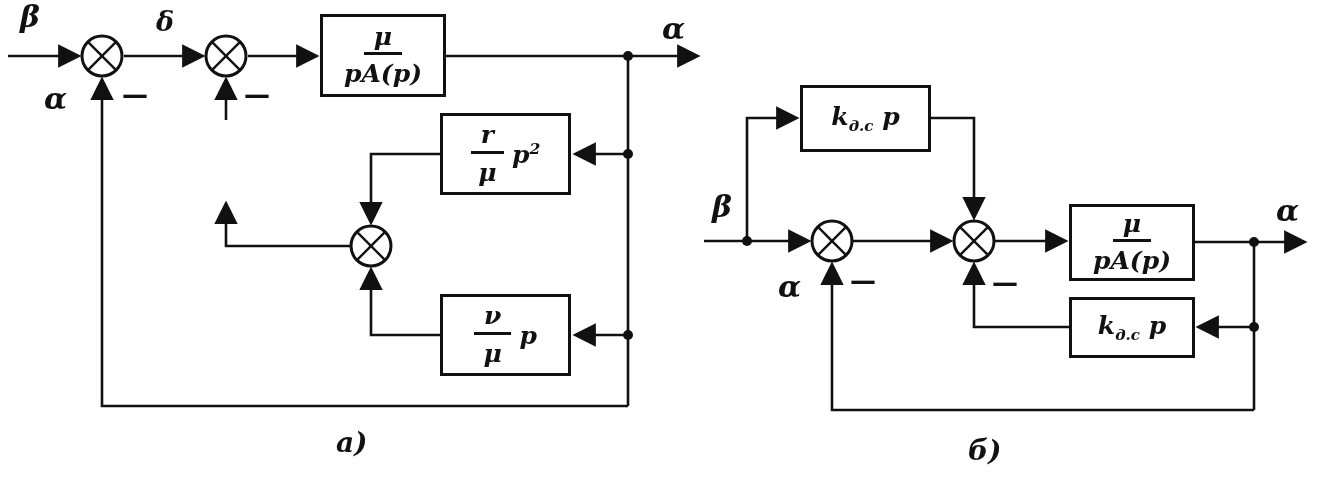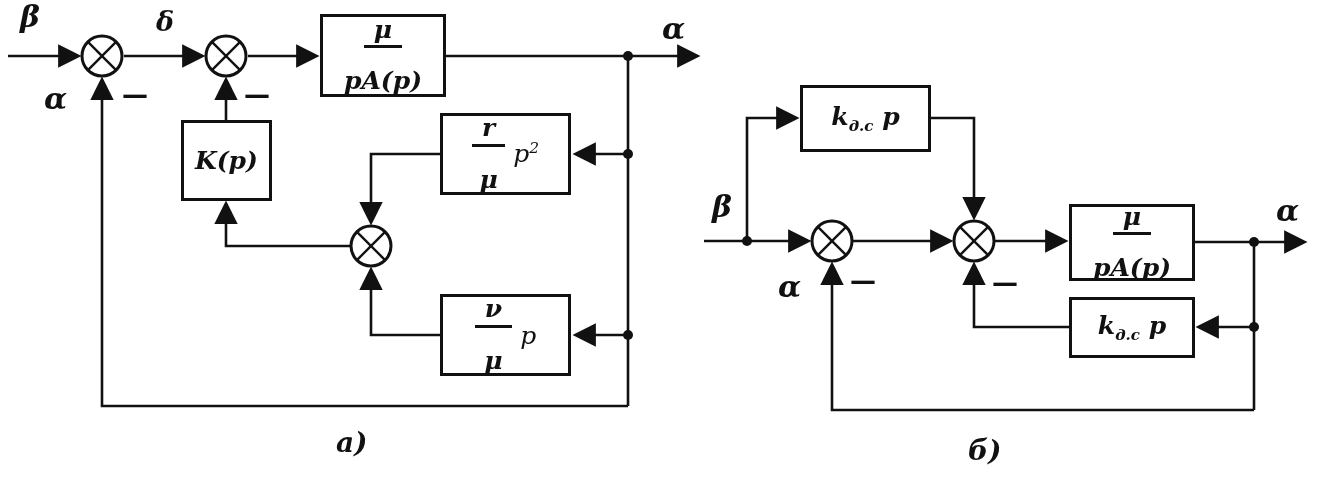--- a/index.html
+++ b/index.html
@@ -8,22 +8,22 @@
   svg.wires{position:absolute;left:0;top:0;}
   .wire{stroke:#111;stroke-width:2.6;fill:none;}
   .sj circle{stroke:#111;stroke-width:3;fill:#fff;}
   .sj line{stroke:#111;stroke-width:2.4;}
   .node{fill:#111;stroke:none;}
   .block{position:absolute;border:3px solid #111;background:#fff;display:flex;
          align-items:center;justify-content:center;gap:8px;
          font:italic 700 25px "DejaVu Serif",serif;color:#111;box-sizing:border-box;}
   .frac{display:inline-flex;flex-direction:column;align-items:center;line-height:1.05;}
   .frac .num{border-bottom:3px solid #111;padding:0 10px 2px;}
-  .frac .den{padding-top:20px;}
-  .factor{font-style:italic;font-weight:400;}
+  .frac .den{padding-top:6px;}
+  .factor{font-style:italic;font-weight:700;}
   sup{font-size:0.62em;vertical-align:super;}
   sub{font-size:0.6em;vertical-align:sub;}
   .lbl{position:absolute;font:italic 700 30px "DejaVu Serif",serif;color:#111;line-height:1;}
   .minus{position:absolute;font:700 26px "DejaVu Sans",sans-serif;color:#111;line-height:1;}
   .caption{position:absolute;font:italic 700 28px "DejaVu Serif",serif;color:#111;}
 </style>
 </head>
 <body>
 
 <div class="canvas">
@@ -99,23 +99,20 @@
     <circle class="node" cx="1254" cy="327" r="5"></circle>
   </svg>
 
   <div class="block" style="left:320px;top:14px;width:126px;height:83px">
     <span class="frac">
       <span class="num">μ</span>
       <span class="den">pA(p)</span>
     </span>
   </div>
 
-  <div class="block" style="left:181px;top:120px;width:91px;height:81px">
-    <span>K(p)</span>
-  </div>
 
   <div class="block" style="left:440px;top:113px;width:131px;height:82px">
     <span class="frac">
       <span class="num">r</span>
       <span class="den">μ</span>
     </span>
     <span class="factor"><span>p</span><sup>2</sup></span>
   </div>
 
   <div class="block" style="left:440px;top:294px;width:131px;height:82px">

